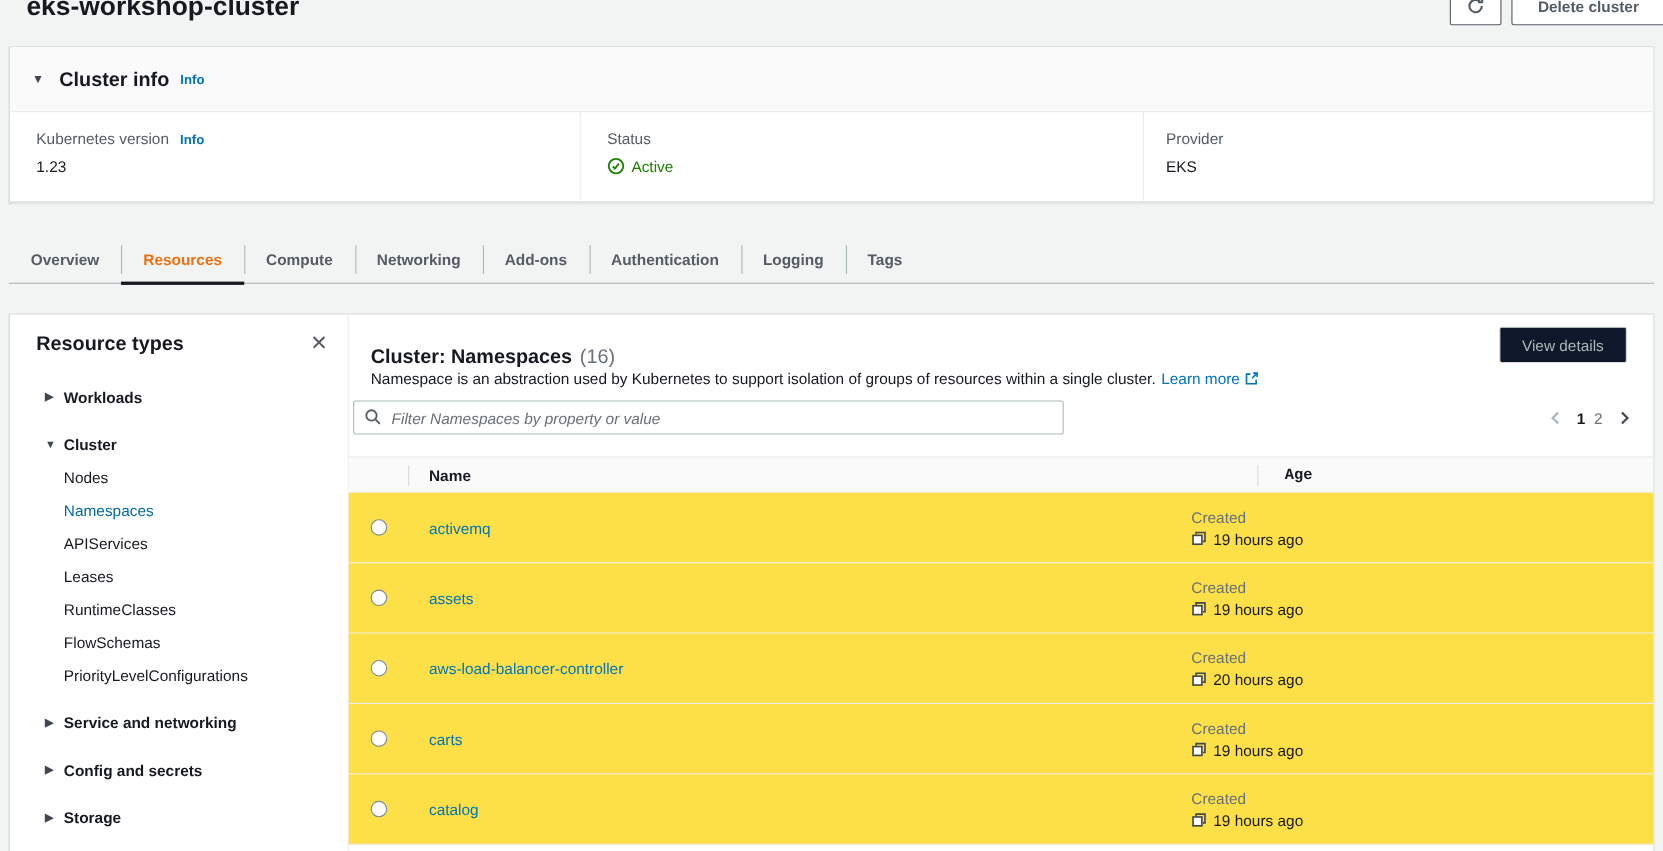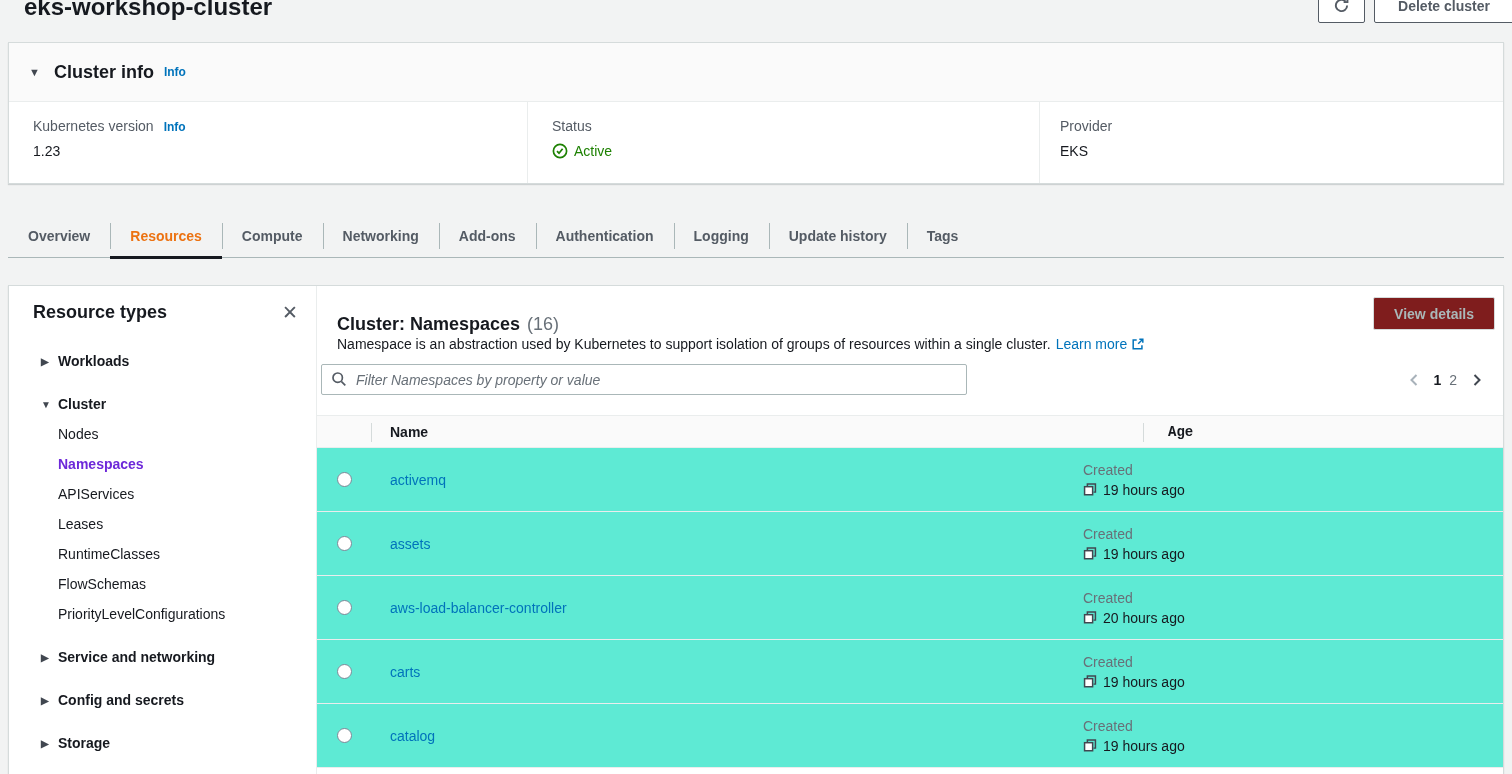--- a/index.html
+++ b/index.html
@@ -49,51 +49,51 @@
   
   .sidebar { width:308px; border-right:1px solid #eaeded; padding-top:16px; flex:none; }
   .sidebar-header { display:flex; align-items:center; justify-content:space-between; padding:0 18px 0 24px; }
   .sidebar-title { font-size:18px; font-weight:700; }
   .close-x { font-size:19px; color:#545b64; cursor:pointer; line-height:1; }
   .tree { padding:23px 0 0 32px; }
   .tree-group + .tree-group { margin-top:13px; }
   .group-row { display:flex; align-items:center; height:30px; font-weight:700; cursor:pointer; }
   .arrow { font-size:10px; color:#414750; width:17px; flex:none; }
   .tree-child { height:30px; line-height:30px; padding-left:17px; cursor:pointer; color:#16191f; }
-  .tree-child.selected { color:#6d28d9; font-weight:700; }
+  .tree-child.selected { color:#0369a1; font-weight:400; }
 
   
   .content { flex:1; position:relative; }
   .content-title-row { position:absolute; left:20px; top:28px; display:flex; align-items:flex-end; }
   .content-title { font-size:18px; font-weight:700; }
   .content-count { font-size:18px; color:#687078; margin-left:7px; font-weight:400; }
-  .view-details-btn { position:absolute; right:8px; top:11px; height:33px; padding:0 20px;
-                      background:#7f1d1d; border:1px solid #d5dbdb; border-radius:2px;
-                      color:#aab7b8; font-weight:700; font-size:14px; display:flex; align-items:center; }
+  .view-details-btn { position:absolute; right:24px; top:11px; height:33px; padding:0 20px;
+                      background:#0f172a; border:1px solid #d5dbdb; border-radius:2px;
+                      color:#aab7b8; font-weight:400; font-size:14px; display:flex; align-items:center; }
   .content-desc { position:absolute; left:20px; top:50px; display:flex; align-items:center; gap:5px; }
   .learn-more { color:#0073bb; cursor:pointer; display:flex; align-items:center; gap:4px; }
   .filter-box { position:absolute; left:4px; top:78px; width:646px; height:31px; }
   .filter-box input { width:100%; height:100%; border:1px solid #aab7b8; border-radius:2px;
                       padding:0 10px 0 34px; font-size:14px; font-family:"Liberation Sans", sans-serif; color:#16191f; }
   .filter-box input::placeholder { font-style:italic; color:#687078; }
   .search-icon { position:absolute; left:10px; top:7px; }
   .pagination { position:absolute; right:14px; top:82px; display:flex; align-items:center; gap:8px; }
   .page-btn { width:24px; height:24px; display:flex; align-items:center; justify-content:center; cursor:pointer; }
   .page-num { font-size:14px; color:#687078; }
   .page-num.current { color:#16191f; font-weight:700; }
 
   
   .table { position:absolute; left:0; right:0; top:129px; }
   .thead { display:flex; align-items:center; height:33px; background:#fafafa;
            border-top:1px solid #eaeded; border-bottom:1px solid #eaeded; font-weight:700; }
   .col-select { width:54px; flex:none; display:flex; justify-content:center; }
   .col-name { flex:1; padding-left:19px; position:relative; height:100%; display:flex; align-items:center; }
   .col-age { width:360px; flex:none; padding-left:25px; position:relative; height:100%; display:flex; align-items:center;font-family:Liberation Mono, monospace; }
   .col-name::before, .col-age::before { content:""; position:absolute; left:0; top:7px; height:19px; width:1px; background:#d5dbdb; }
-  .trow { display:flex; align-items:center; height:64px; border-bottom:1px solid #eaeded; background:#5eead4; }
+  .trow { display:flex; align-items:center; height:64px; border-bottom:1px solid #eaeded; background:#fde047; }
   .radio { width:15px; height:15px; border:1px solid #7d8998; border-radius:50%; background:#fff; cursor:pointer; }
   .cell-name { flex:1; padding-left:19px; }
   .cell-name a { color:#0073bb; text-decoration:none; cursor:pointer; }
   .cell-age { width:445px; flex:none; padding-left:25px; display:flex; flex-direction:column; gap:4px; }
   .created-label { color:#687078; }
   .age-line { display:flex; align-items:center; gap:6px; color:#16191f; }
   svg { display:block; }
 </style>
 </head>
 <body>
@@ -148,21 +148,20 @@
 </div>
 
 <div class="tabs">
     <div class="tab">Overview</div>
     <div class="tab active">Resources</div>
     <div class="tab">Compute</div>
     <div class="tab">Networking</div>
     <div class="tab">Add-ons</div>
     <div class="tab">Authentication</div>
     <div class="tab">Logging</div>
-    <div class="tab">Update history</div>
     <div class="tab">Tags</div>
   </div>
 
 <div class="card main-card">
 
   <div class="sidebar">
     <div class="sidebar-header">
       <span class="sidebar-title">Resource types</span>
       <span class="close-x">✕</span>
     </div>

